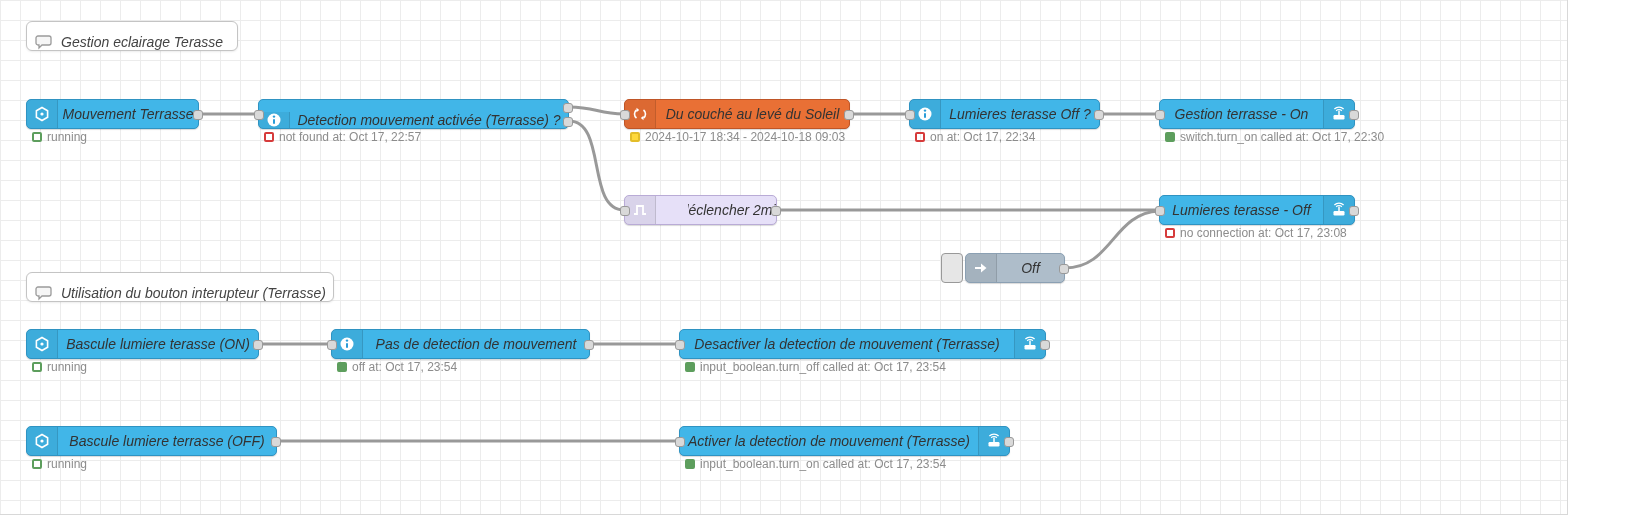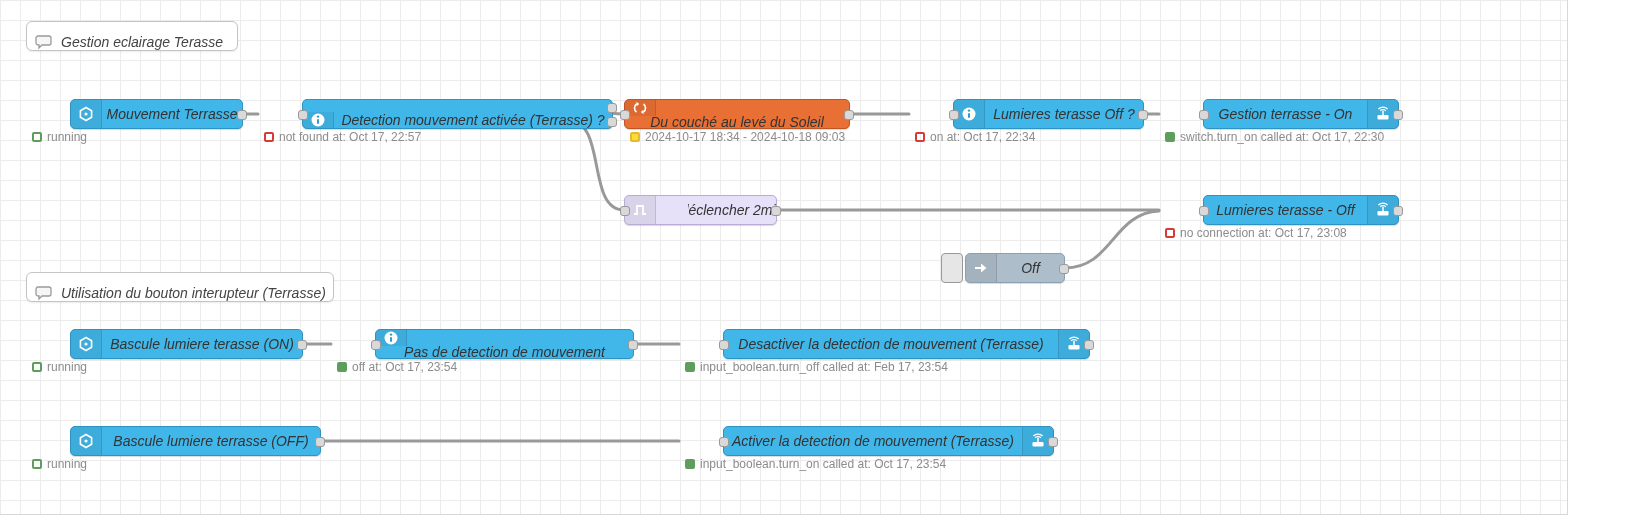--- a/index.html
+++ b/index.html
@@ -14,21 +14,21 @@
   svg.wires path{stroke:#999;stroke-width:3;fill:none;stroke-linecap:round;}
 
   .node{position:absolute;height:30px;border-radius:5px;display:flex;align-items:stretch;
         box-sizing:border-box;border:1px solid;box-shadow:0 1px 1px rgba(0,0,0,.15);cursor:pointer;}
   .node .lbl{flex:1;display:flex;align-items:center;justify-content:center;font-style:italic;
         font-size:14px;color:#333;white-space:nowrap;padding:0 8px;overflow:hidden;}
   .icon-box{width:30px;flex:none;display:flex;align-items:center;justify-content:center;
         background:rgba(0,0,0,.055);}
   .icon-left{border-right:1px solid rgba(0,0,0,.12);border-radius:4px 0 0 4px;}
   .icon-right{border-left:1px solid rgba(0,0,0,.12);border-radius:0 4px 4px 0;}
-  .ha{background:#41b6e8;border-color:#2f93c2;margin-left:44px;}
+  .ha{background:#41b6e8;border-color:#2f93c2;}
   .orange{background:#e97035;border-color:#bf5527;}
   .lav{background:#e6e0f8;border-color:#b9abd6;}
   .inject-wrap{position:absolute;display:flex;align-items:stretch;height:30px;}
   .inject-btn{width:22px;height:30px;background:#e6e6e6;border:1px solid #999;border-radius:4px;
         box-sizing:border-box;margin-right:2px;cursor:pointer;flex:none;}
   .inject-body{position:relative;width:100px;background:#aebdca;border-color:#8ba0b3;}
   .node.rel{position:relative;}
 
   .port{position:absolute;width:10px;height:10px;box-sizing:border-box;background:#d9d9d9;
         border:1px solid #999;border-radius:3px;top:10px;cursor:crosshair;}
@@ -102,21 +102,21 @@
     <div class="lbl">Detection mouvement activée (Terrasse) ?</div>
     <div class="port in"></div>
     <div class="port out o1"></div>
     <div class="port out o2"></div>
   </div>
   <div class="status" style="left:264px;top:130px;">
     <span class="st" data-shape="ring-red"></span>
     <span>not found at: Oct 17, 22:57</span>
   </div>
 
-  <div class="node orange" style="left:624px;top:99px;width:226px;flex-direction:column;">
+  <div class="node orange" style="left:624px;top:99px;width:226px;">
     <div class="icon-box icon-left">
       <svg width="16" height="16" viewBox="0 0 16 16">
             <path d="M4.5 12 A5 5 0 0 1 4.5 4" fill="none" stroke="#fff" stroke-width="1.6"></path>
             <path d="M11.5 4 A5 5 0 0 1 11.5 12" fill="none" stroke="#fff" stroke-width="1.6"></path>
             <path d="M4.5 1.8 L7.2 4 L4.5 6.2 Z" fill="#fff"></path>
             <path d="M11.5 9.8 L8.8 12 L11.5 14.2 Z" fill="#fff"></path>
           </svg>
     </div>
     <div class="lbl">Du couché au levé du Soleil</div>
     <div class="port in"></div>
@@ -222,21 +222,21 @@
           </svg>
     </div>
     <div class="lbl">Bascule lumiere terasse (ON)</div>
     <div class="port out"></div>
   </div>
   <div class="status" style="left:32px;top:360px;">
     <span class="st" data-shape="ring-green"></span>
     <span>running</span>
   </div>
 
-  <div class="node ha" style="left:331px;top:329px;width:259px;flex-direction:column;">
+  <div class="node ha" style="left:331px;top:329px;width:259px;">
     <div class="icon-box icon-left">
       <svg width="16" height="16" viewBox="0 0 16 16">
             <circle cx="8" cy="8" r="6.5" fill="#fff"></circle>
             <rect x="7" y="7" width="2" height="5" rx="1" fill="#2b9cd8"></rect>
             <circle cx="8" cy="4.6" r="1.2" fill="#2b9cd8"></circle>
           </svg>
     </div>
     <div class="lbl">Pas de detection de mouvement</div>
     <div class="port in"></div>
     <div class="port out"></div>
@@ -254,21 +254,21 @@
             <line x1="8" y1="9" x2="8" y2="4.5" stroke="#fff" stroke-width="1.5"></line>
             <path d="M5.2 4.8 A4 4 0 0 1 10.8 4.8" fill="none" stroke="#fff" stroke-width="1.3"></path>
             <path d="M3.4 3 A6.5 6.5 0 0 1 12.6 3" fill="none" stroke="#fff" stroke-width="1.3"></path>
           </svg>
     </div>
     <div class="port in"></div>
     <div class="port out"></div>
   </div>
   <div class="status" style="left:685px;top:360px;">
     <span class="st" data-shape="dot-green"></span>
-    <span>input_boolean.turn_off called at: Feb 17, 23:54</span>
+    <span>input_boolean.turn_off called at: Oct 17, 23:54</span>
   </div>
 
   <div class="node ha" style="left:26px;top:426px;width:251px;">
     <div class="icon-box icon-left">
       <svg width="16" height="16" viewBox="0 0 16 16">
             <path d="M8 1.5 L13.6 4.75 L13.6 11.25 L8 14.5 L2.4 11.25 L2.4 4.75 Z" fill="none" stroke="#fff" stroke-width="1.6"></path>
             <circle cx="8" cy="8" r="1.6" fill="#fff"></circle>
           </svg>
     </div>
     <div class="lbl">Bascule lumiere terrasse (OFF)</div>

